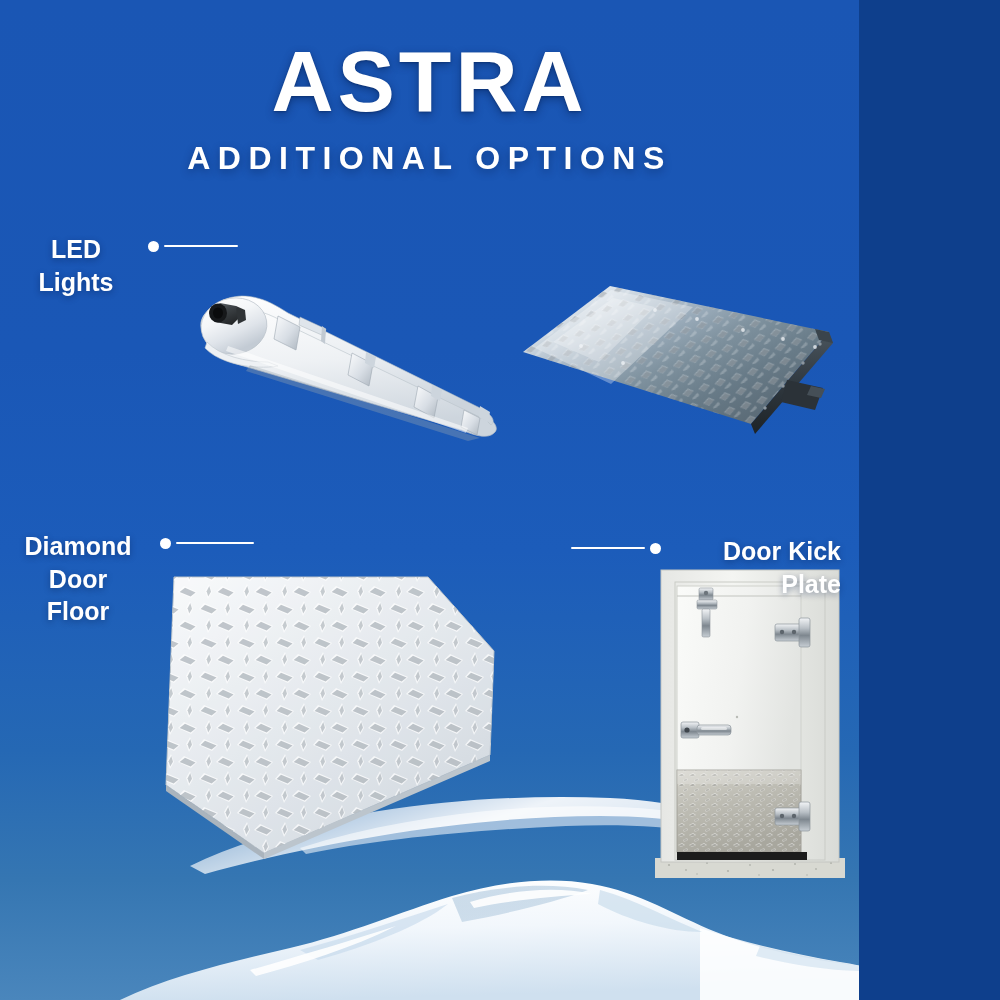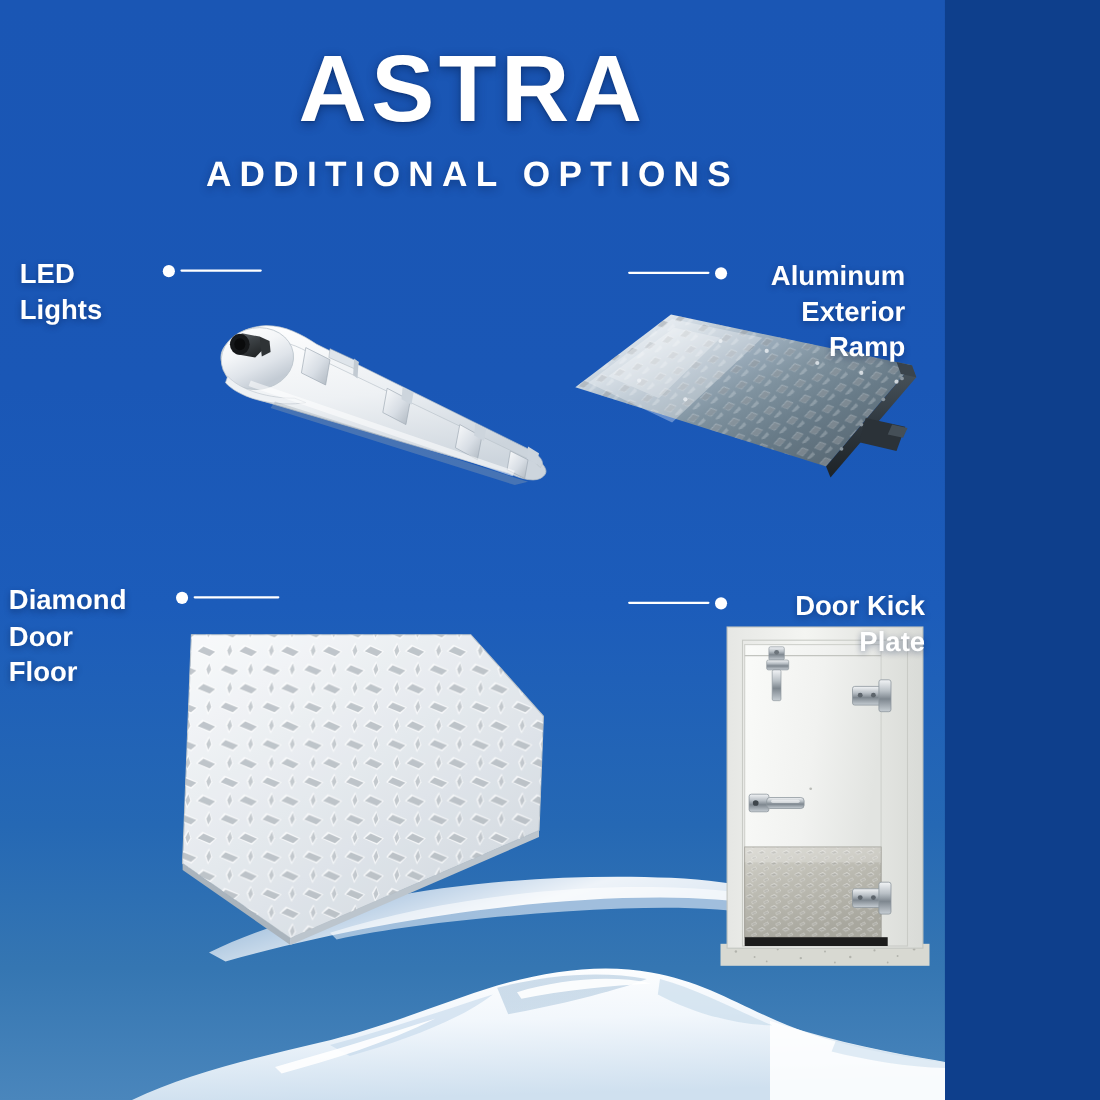--- a/index.html
+++ b/index.html
@@ -61,21 +61,21 @@
     gap: 0;
   }
   .callout-text {
     font-size: 25px;
     font-weight: 700;
     color: #ffffff;
     line-height: 1.30;
     white-space: pre-line;
     text-shadow: 0 2px 6px rgba(0,25,70,0.40);
   }
-  .callout.left .callout-text { text-align: left; }
+  .callout.left .callout-text { text-align: center; }
   .callout.right .callout-text { text-align: right; }
 
   .leader {
     position: relative;
     height: 26px;
     display: flex;
     align-items: center;
   }
   .leader .bar {
     height: 2px;
@@ -177,29 +177,20 @@
 
   <div class="callout left" id="callout-led">
     <div class="callout-text">LED
 Lights</div>
     <div class="leader">
       <span class="dot"></span>
       <span class="bar"></span>
     </div>
   </div>
 
-  <div class="callout right" id="callout-ramp">
-    <div class="leader">
-      <span class="bar"></span>
-      <span class="dot"></span>
-    </div>
-    <div class="callout-text">Aluminum
-Exterior
-Ramp</div>
-  </div>
 
   <div class="callout left" id="callout-floor">
     <div class="callout-text">Diamond
 Door
 Floor</div>
     <div class="leader">
       <span class="dot"></span>
       <span class="bar"></span>
     </div>
   </div>

